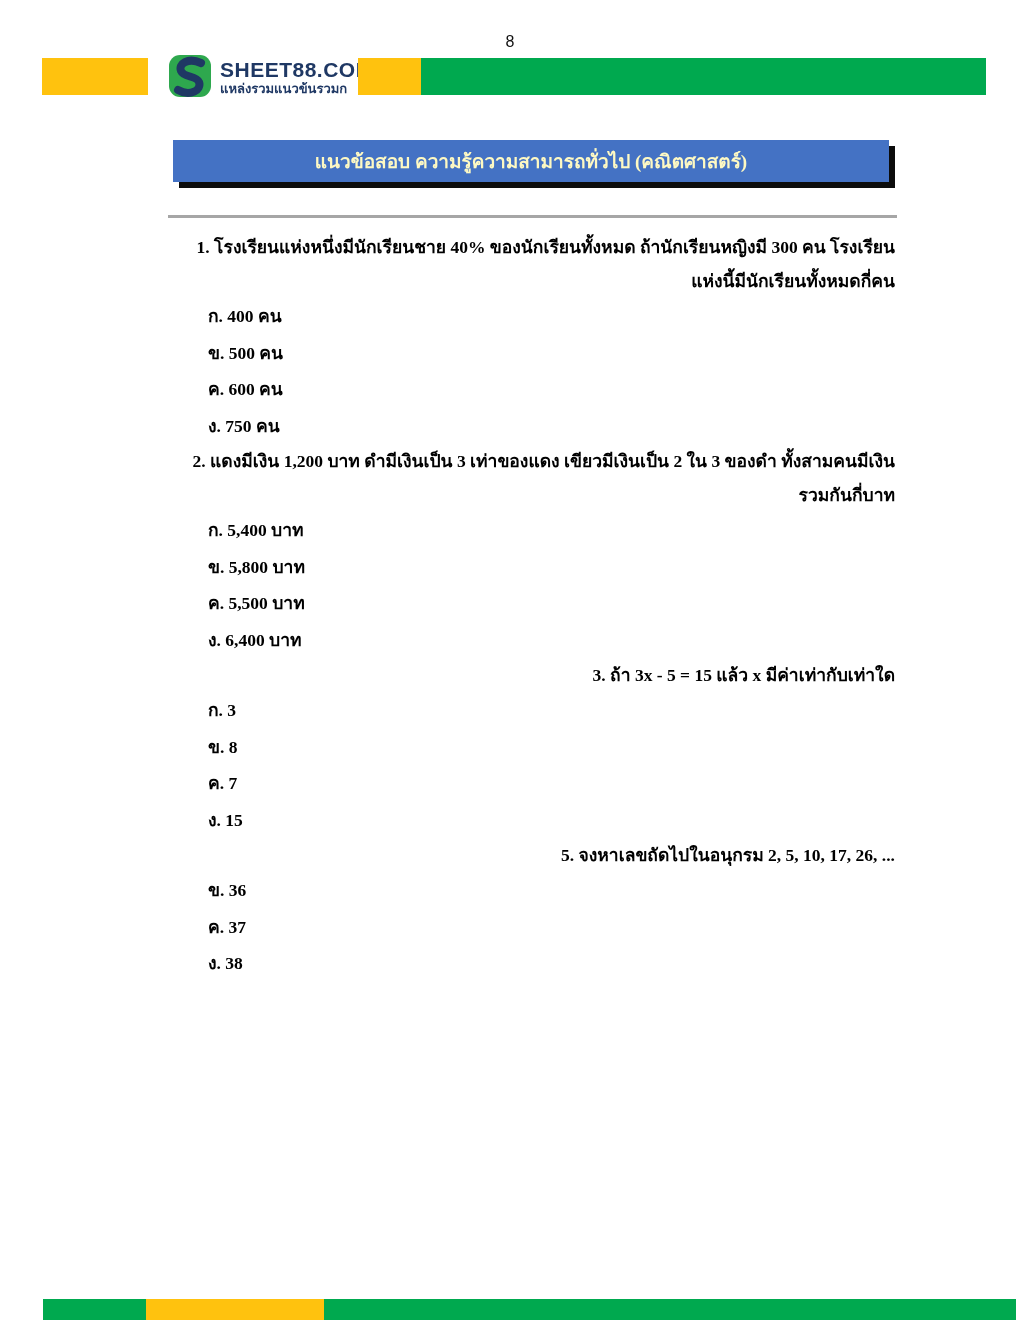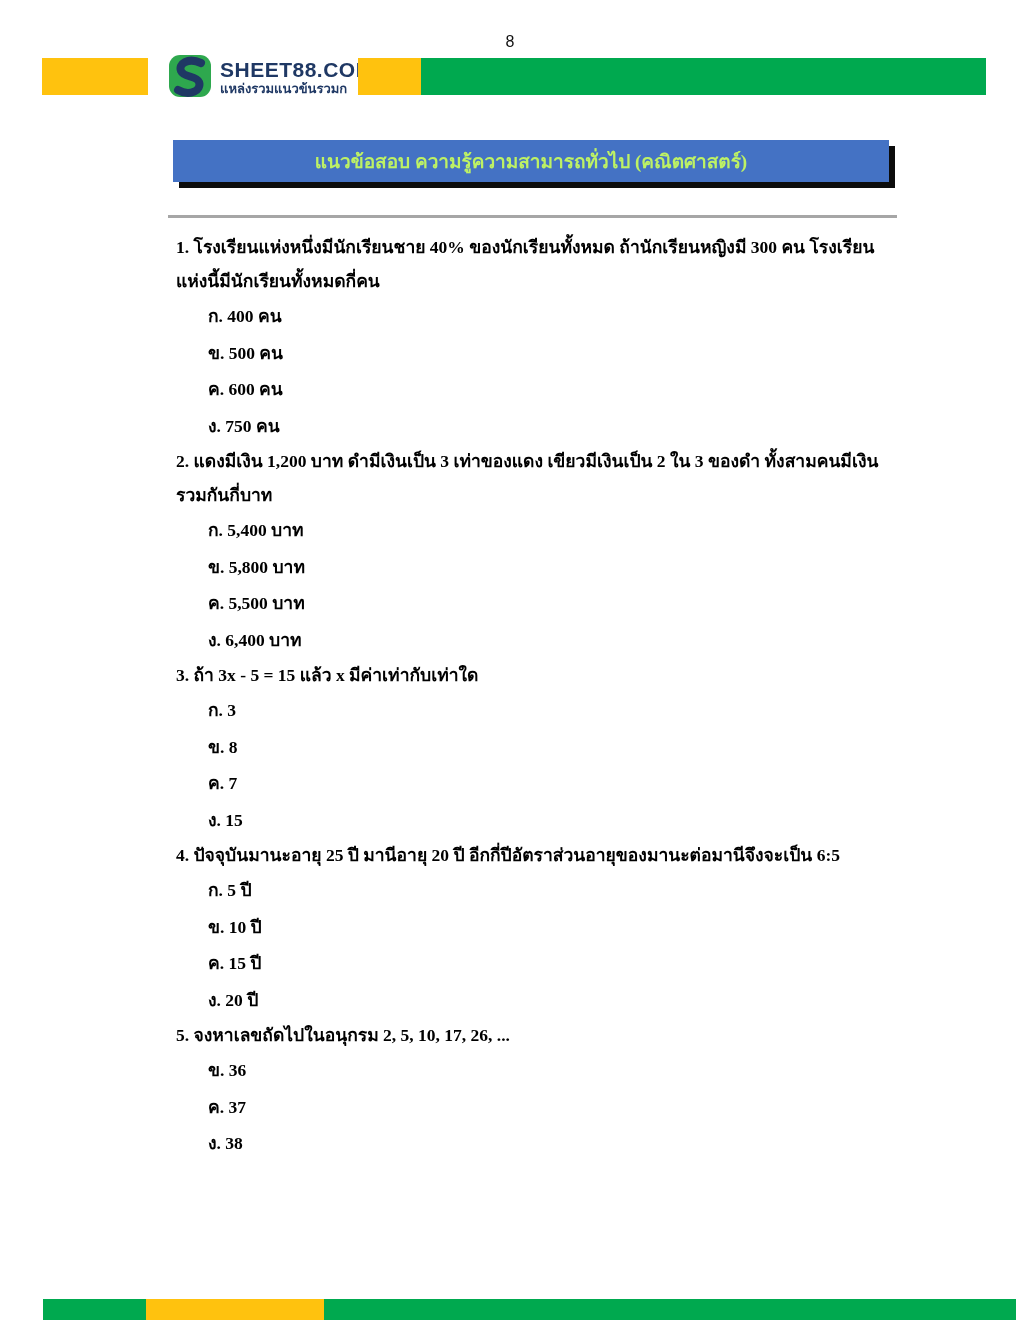--- a/index.html
+++ b/index.html
@@ -34,38 +34,38 @@
   .brand-name { font-size: 21px; font-weight: bold; letter-spacing: 0.5px; line-height: 22px; }
   .brand-tagline { font-size: 13px; font-weight: bold; line-height: 16px; }
   
   .banner {
     position: absolute;
     top: 140px; left: 173px;
     width: 716px; height: 42px;
     display: flex; align-items: center; justify-content: center;
   }
   .banner-title {
-    color: #bef264;
+    color: #fef9c3;
     font-size: 19px;
     font-weight: bold;
   }
   .divider {
     position: absolute;
     top: 215px; left: 168px;
     width: 729px; height: 3px;
   }
   
   .content {
     position: absolute;
     top: 230px; left: 176px;
     width: 719px;
     font-size: 17.5px;
     font-weight: bold;
   }
-  .q-text { line-height: 34px; }
+  .q-text { line-height: 34px; text-align: right; }
   .option { line-height: 36.5px; margin-left: 32px; }
   
   .fbar-green-left  { top: 1299px; left: 43px;  width: 103px; height: 21px; }
   .fbar-yellow      { top: 1299px; left: 146px; width: 178px; height: 21px; }
   .fbar-green-right { top: 1299px; left: 324px; width: 692px; height: 21px; }
 </style>
 </head>
 <body>
 
 <div class="page">
@@ -113,27 +113,20 @@
     </div>
 
     <div class="question">
       <div class="q-text">3. ถ้า 3x - 5 = 15 แล้ว x มีค่าเท่ากับเท่าใด</div>
       <div class="option">ก. 3</div>
       <div class="option">ข. 8</div>
       <div class="option">ค. 7</div>
       <div class="option">ง. 15</div>
     </div>
 
-    <div class="question">
-      <div class="q-text">4. ปัจจุบันมานะอายุ 25 ปี มานีอายุ 20 ปี อีกกี่ปีอัตราส่วนอายุของมานะต่อมานีจึงจะเป็น 6:5</div>
-      <div class="option">ก. 5 ปี</div>
-      <div class="option">ข. 10 ปี</div>
-      <div class="option">ค. 15 ปี</div>
-      <div class="option">ง. 20 ปี</div>
-    </div>
 
     <div class="question">
       <div class="q-text">5. จงหาเลขถัดไปในอนุกรม 2, 5, 10, 17, 26, ...</div>
       <div class="option">ข. 36</div>
       <div class="option">ค. 37</div>
       <div class="option">ง. 38</div>
     </div>
 
   </div>
 

